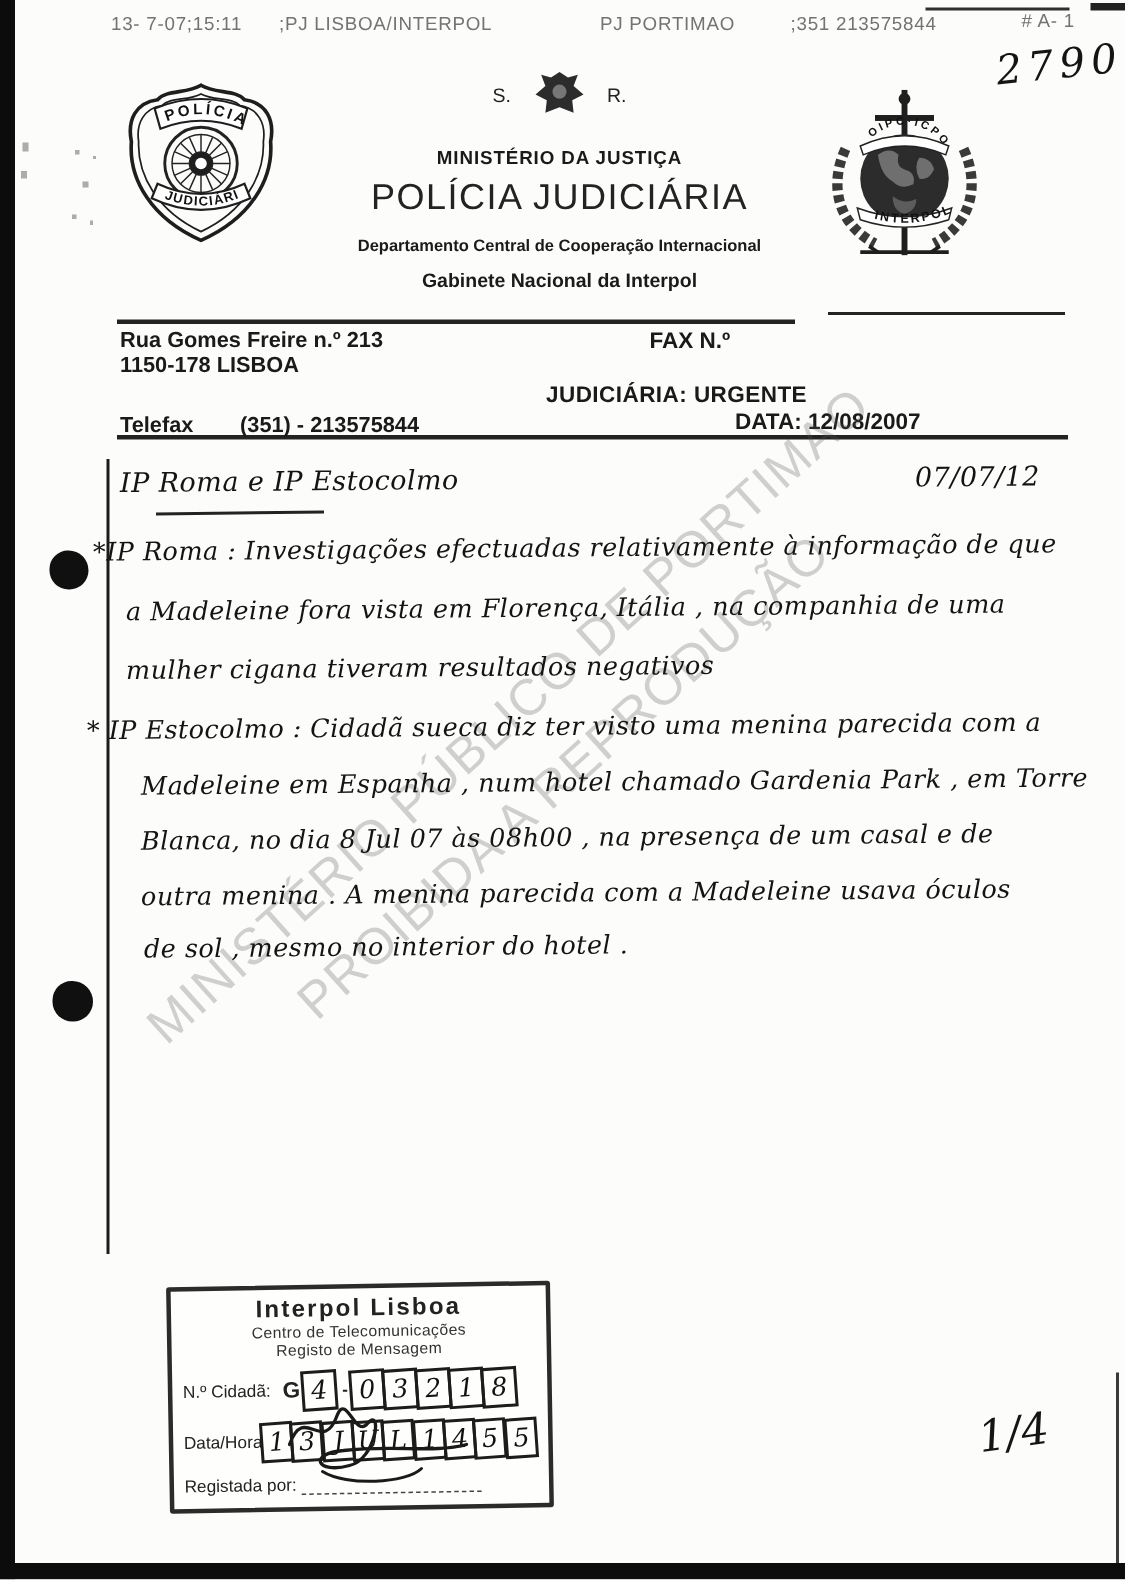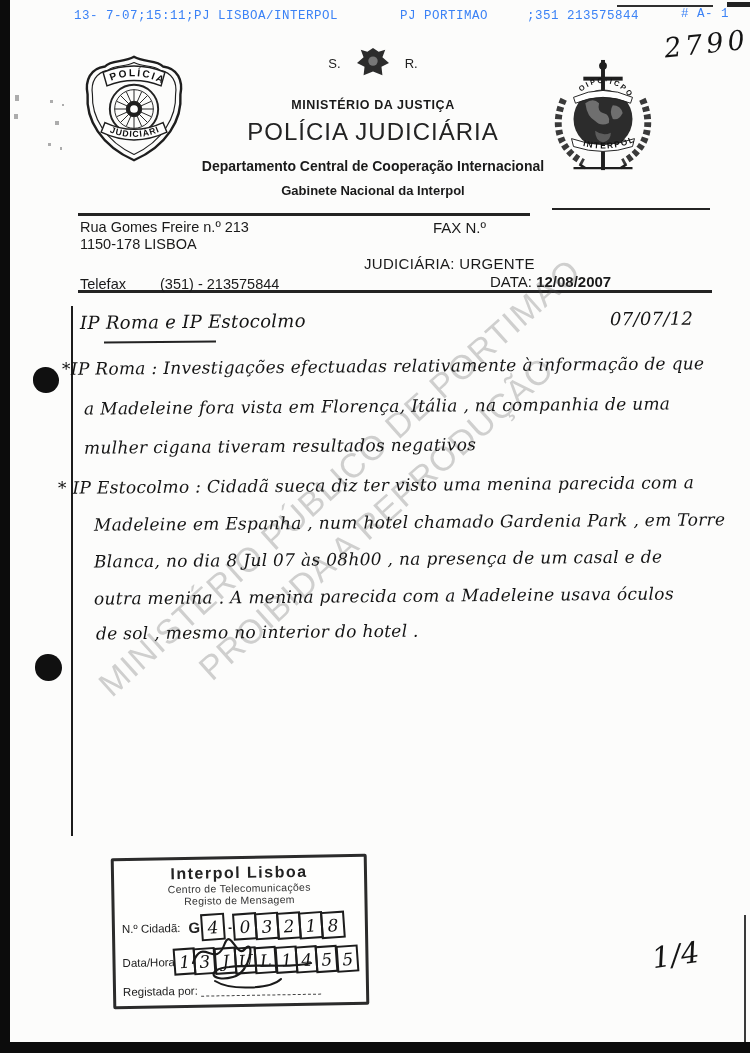--- a/index.html
+++ b/index.html
@@ -7,30 +7,30 @@
         font-family:"Liberation Sans",sans-serif;color:#1a1a1a;}
   .abs{position:absolute;white-space:nowrap;}
   
   .edge-left{position:absolute;left:0;top:0;width:10px;height:100%;background:#0c0c0c;}
   .edge-bottom{position:absolute;left:0;bottom:0;width:100%;height:11px;background:#0c0c0c;}
   .edge-right-line{position:absolute;left:744px;top:915px;width:2px;height:127px;background:#3a3a3a;}
   .corner-mark1{position:absolute;left:617px;top:5px;width:96px;height:2px;background:#2f2f2f;}
   .corner-mark2{position:absolute;left:727px;top:2px;width:23px;height:5px;background:#222;}
   .speck{position:absolute;background:#8a8a8a;opacity:.7;}
   
-  .faxline{font-family:Liberation Mono, monospace;font-size:12.5px;color:#3b82f6;letter-spacing:.5px;}
+  .faxline{font-family:Liberation Sans, sans-serif;font-size:12.5px;color:#737373;letter-spacing:.5px;}
   
   .letterhead{position:absolute;left:170px;top:46px;width:406px;text-align:center;}
   .sr-row{display:flex;align-items:center;justify-content:center;gap:13px;font-size:13px;color:#222;height:34px;}
   .ministry{font-weight:bold;font-size:12.5px;letter-spacing:.6px;margin-top:18px;}
   .org{font-size:24px;letter-spacing:1px;margin-top:6px;color:#232323;}
-  .dept{font-weight:bold;font-size:14px;margin-top:12px;}
+  .dept{font-weight:bold;font-size:11px;margin-top:12px;}
   .office{font-weight:bold;font-size:13px;margin-top:9px;}
   .rule{position:absolute;background:#232323;}
-  .b{font-weight:normal;}
+  .b{font-weight:bold;}
   .contact{font-size:14.5px;}
   
   .hw{font-family:"DejaVu Serif","Liberation Serif",serif;font-style:italic;font-size:17px;
       color:#141414;letter-spacing:.3px;transform:rotate(-.5deg);}
   .hw-big{font-size:18px;}
   .hole{position:absolute;background:#101010;border-radius:48% 52% 50% 50%;}
   .vmargin{position:absolute;left:71px;top:306px;width:2px;height:530px;background:#1c1c1c;}
   .watermark{position:absolute;left:358px;top:498px;transform:translate(-50%,-50%) rotate(-42deg);
       text-align:center;font-size:34px;letter-spacing:1px;line-height:55px;color:rgba(85,85,85,.27);
       font-family:"Liberation Sans",sans-serif;white-space:nowrap;}

